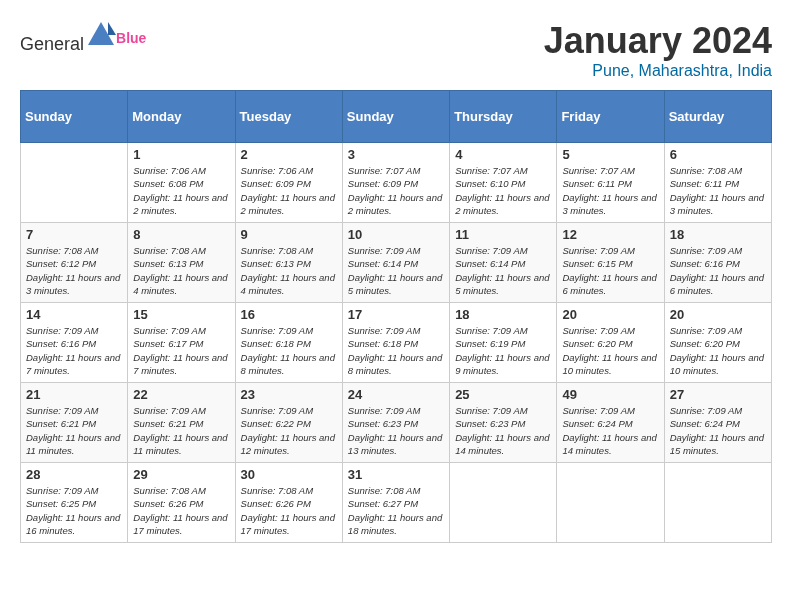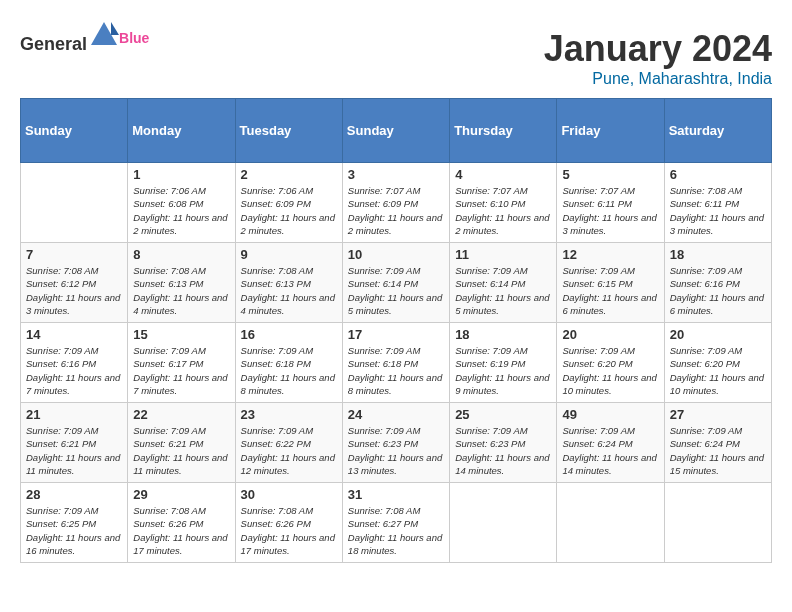--- a/index.html
+++ b/index.html
@@ -15,57 +15,56 @@
       justify-content: space-between;
       align-items: flex-start;
       margin-bottom: 10px;
     }
     .logo {
       display: flex;
       align-items: center;
     }
     .logo-text-general {
       font-size: 18px;
-      font-weight: bold;
+      font-weight: normal;
       color: #333;
     }
     .logo-text-blue {
       font-size: 14px;
       font-weight: bold;
       color: #ec4899;
     }
     .logo-icon {
       width: 30px;
       height: 30px;
       margin-left: 2px;
     }
     .title-block {
       text-align: right;
     }
     .month-year {
       font-size: 36px;
       font-weight: bold;
       color: #333;
-      margin-top: 8px;
     }
     .location {
       font-size: 16px;
       color: #0369a1;
     }
     table {
       width: 100%;
       border-collapse: collapse;
       table-layout: fixed;
     }
     thead tr th {
       background-color: #4a7fc1;
       color: white;
       font-size: 13px;
       font-weight: bold;
-      padding: 24px 4px;
+      padding: 18px 4px;
       text-align: left;
       border: 1px solid #3a6ba1;
     }
     tbody tr td {
       border: 1px solid #ccc;
       padding: 4px 5px;
       vertical-align: top;
       font-size: 10px;
       color: #333;
       height: 80px;

